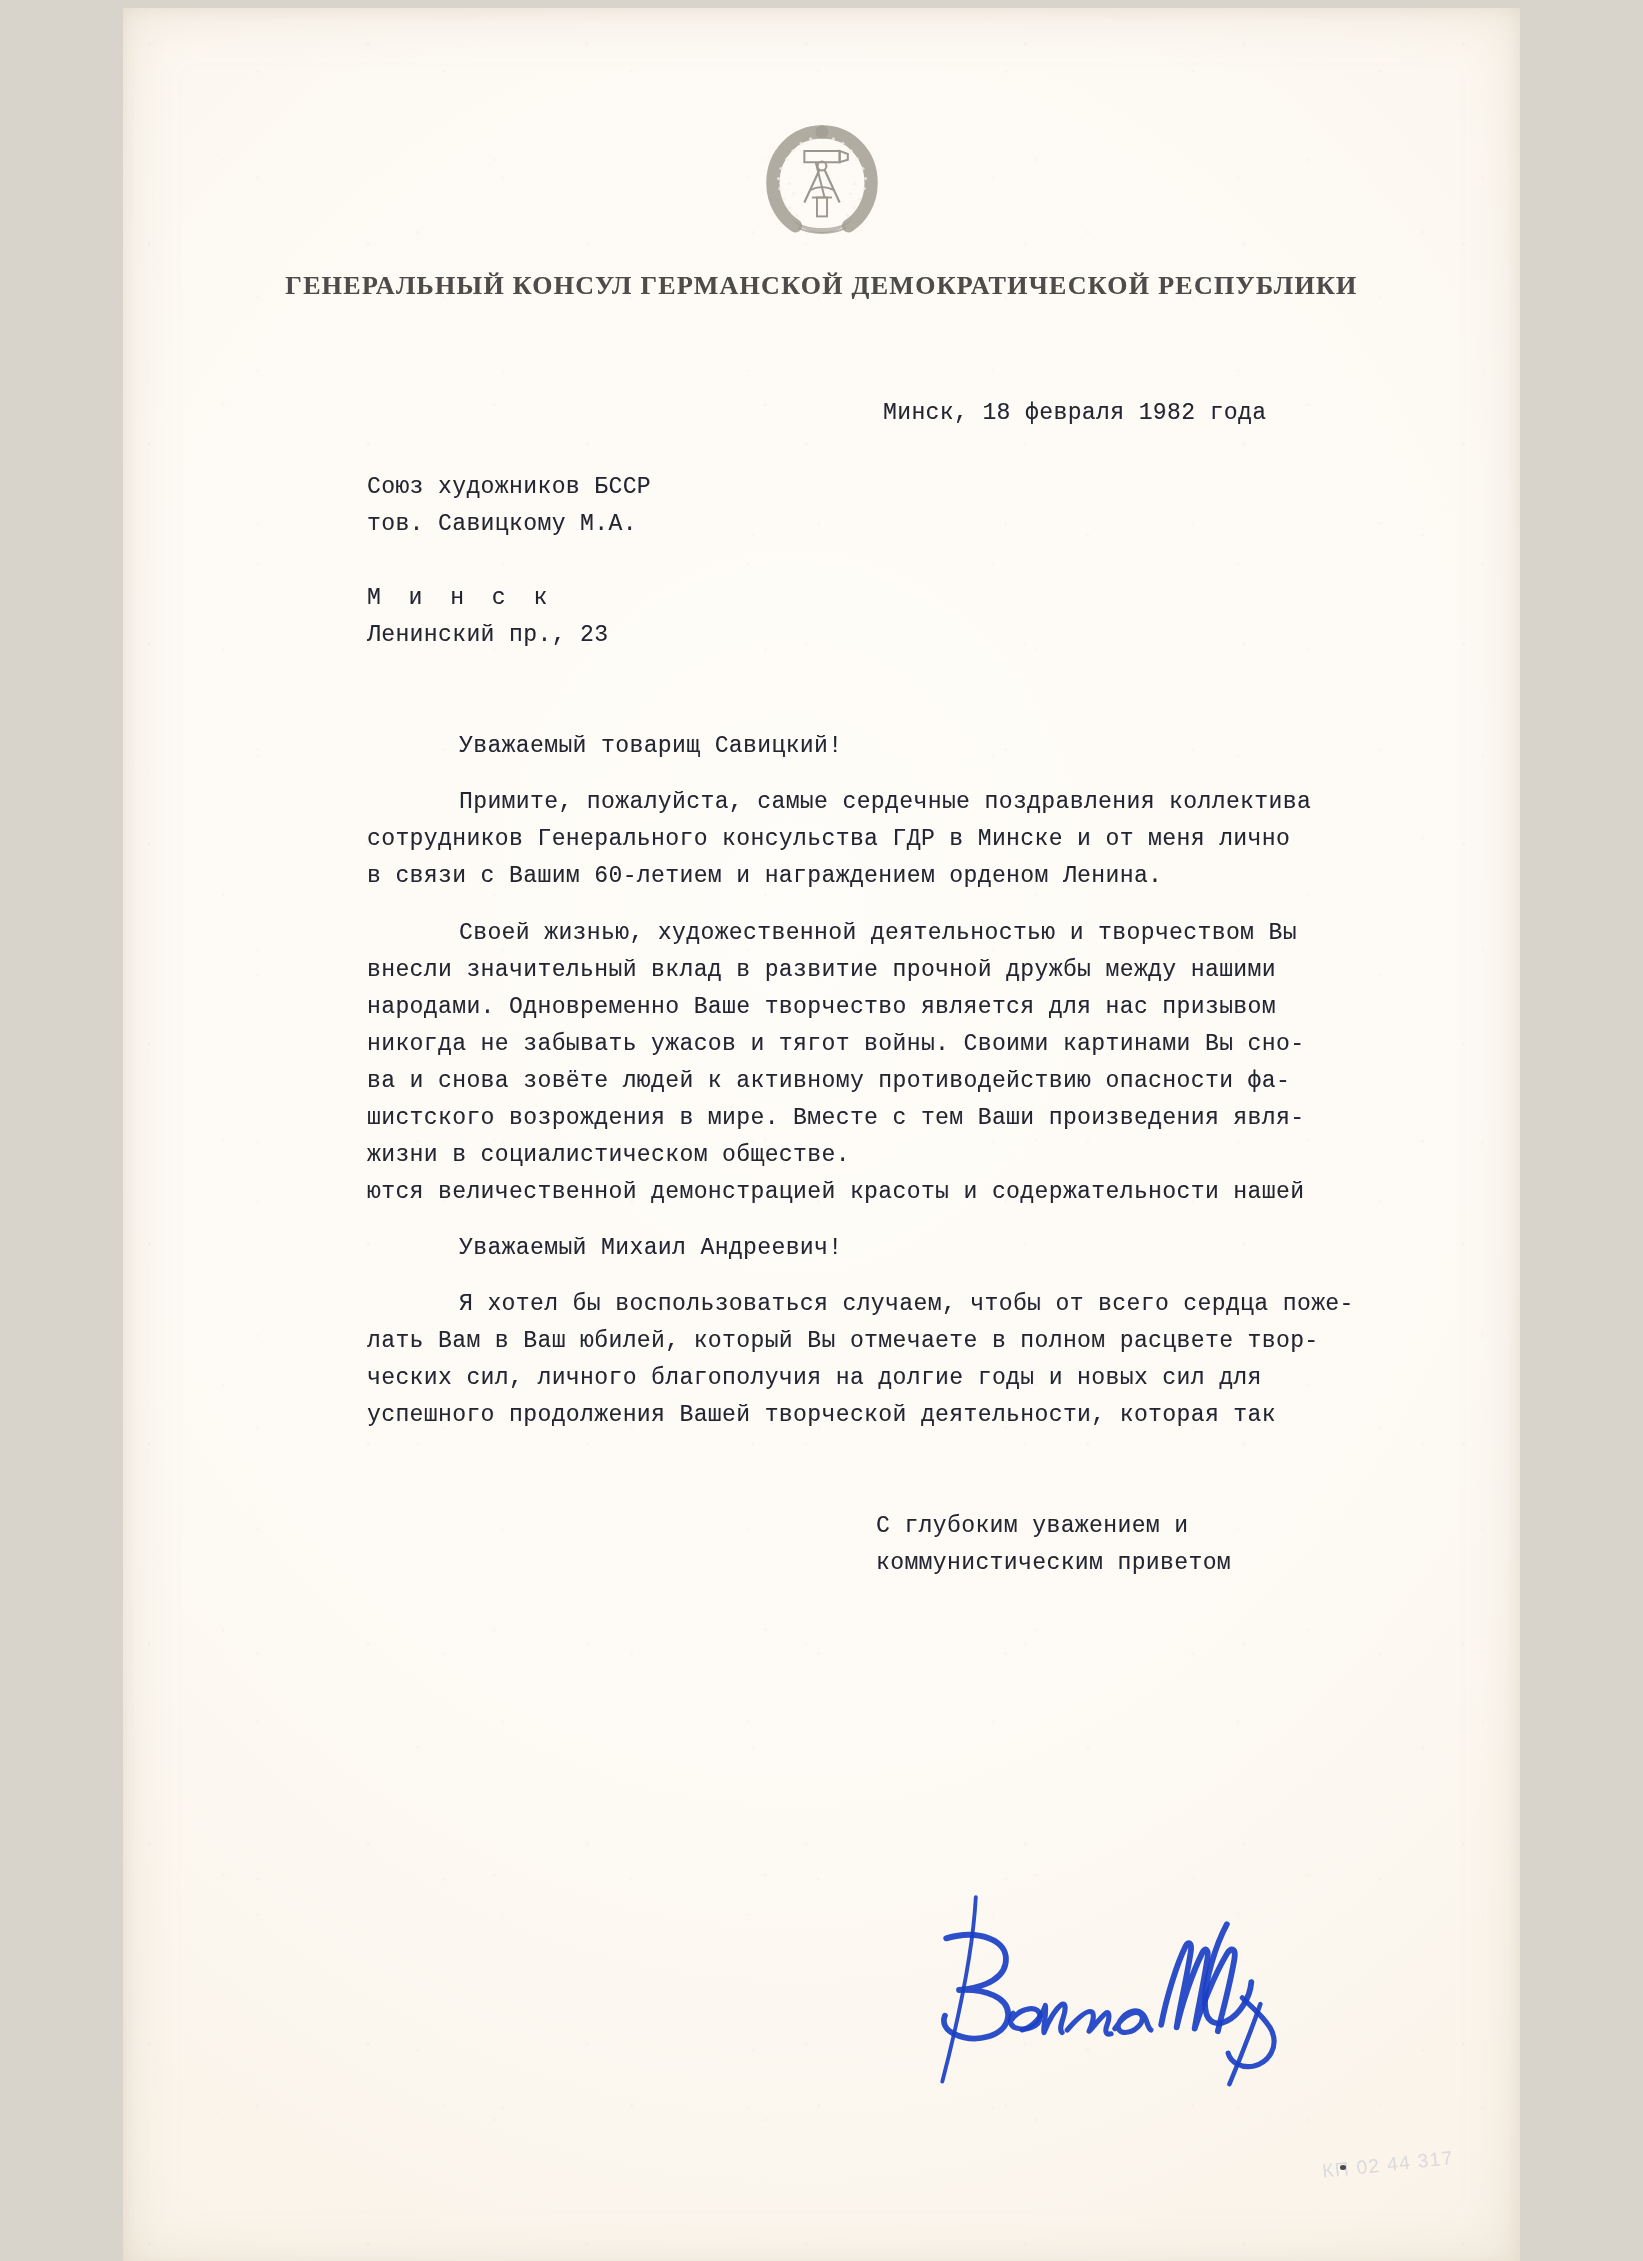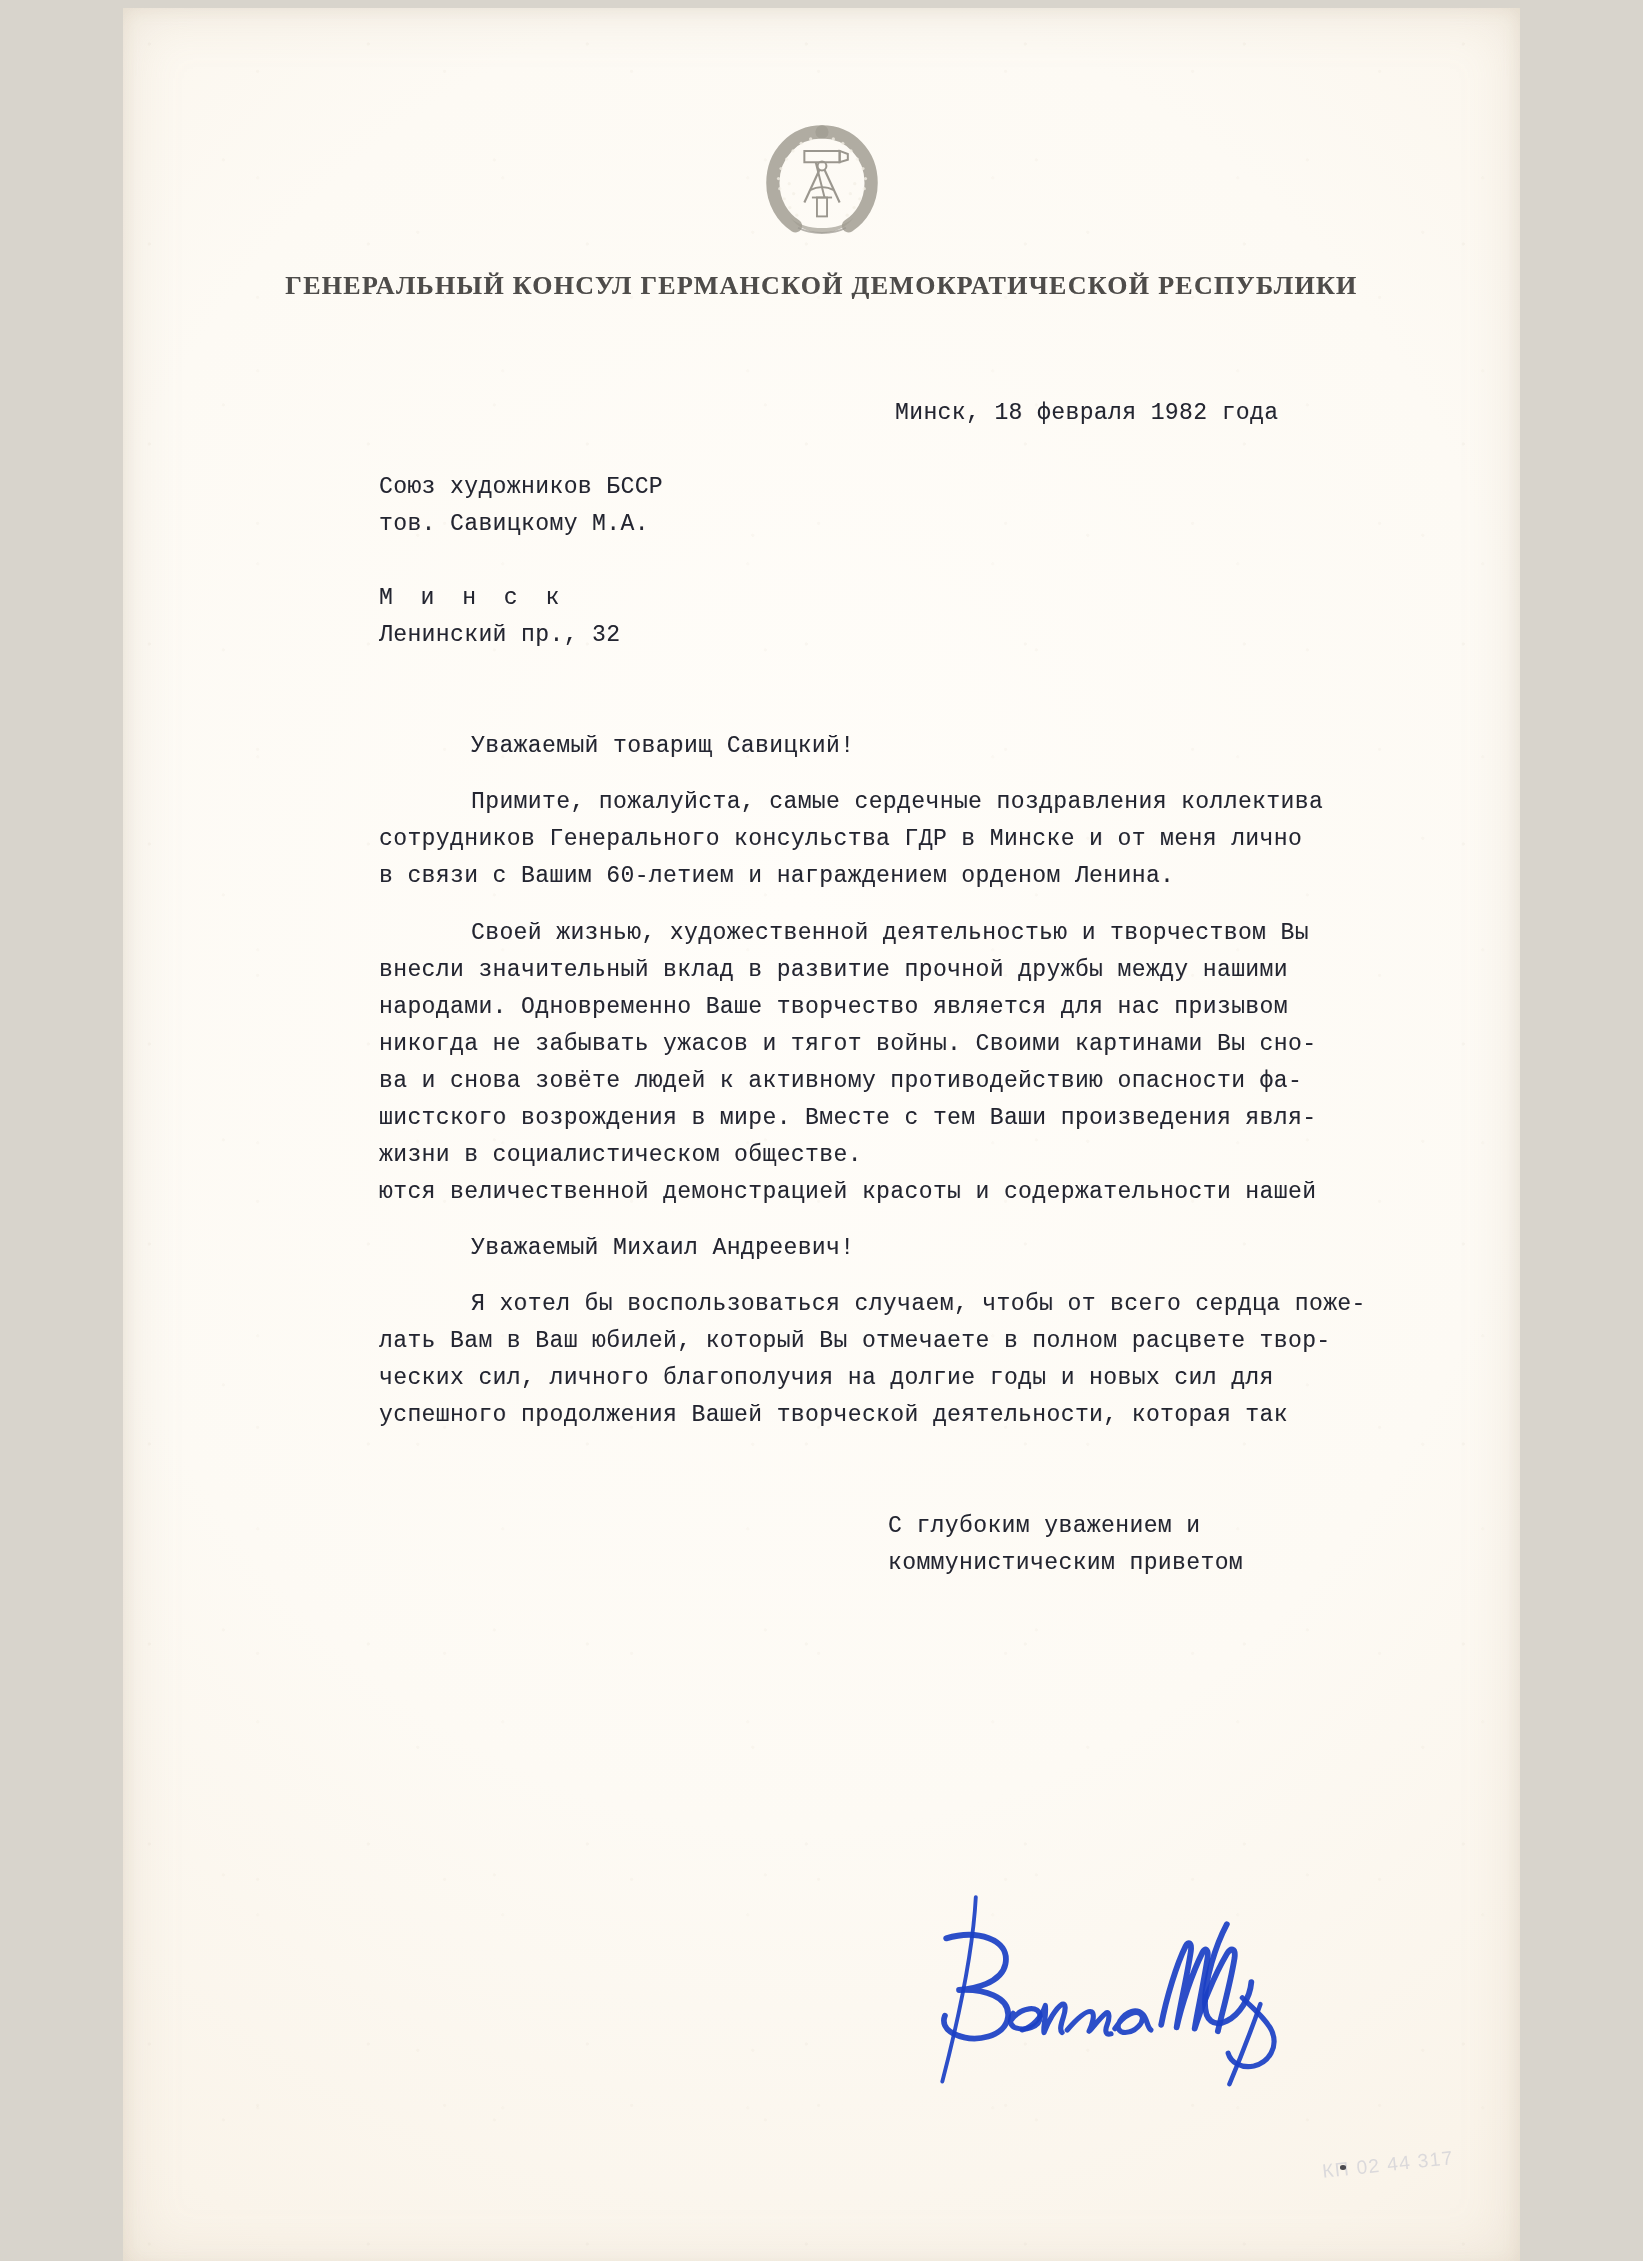--- a/index.html
+++ b/index.html
@@ -59,21 +59,21 @@
     font-size: 26px;
     letter-spacing: 1.3px;
     color: #4e4c4a;
     text-shadow: 0 0 0.6px rgba(90,88,86,.45);
     white-space: nowrap;
   }
 
   
   .typed {
     position: absolute;
-    left: 256px;
+    left: 244px;
     top: 387px;
     width: 1192px;
     font-size: 23px;
     line-height: 37px;
     letter-spacing: 0.4px;
     color: #232530;
     text-shadow: 0.3px 0.3px 0 rgba(60,62,78,.30);
   }
   .line { white-space: pre; }
   .blank { height: 37px; }
@@ -205,21 +205,21 @@
 
   <div class="typed">
 
     <div class="line date-line">Минск, 18 февраля 1982 года</div>
     <div class="blank"></div>
 
     <div class="line">Союз художников БССР</div>
     <div class="line">тов. Савицкому М.А.</div>
     <div class="blank"></div>
     <div class="line city">М и н с к</div>
-    <div class="line">Ленинский пр., 32</div>
+    <div class="line">Ленинский пр., 23</div>
 
     <div class="blank"></div>
     <div class="blank"></div>
 
     <div class="line indent">Уважаемый товарищ Савицкий!</div>
     <div class="half-blank"></div>
 
     <div class="line indent">Примите, пожалуйста, самые сердечные поздравления коллектива</div>
     <div class="line">сотрудников Генерального консульства ГДР в Минске и от меня лично</div>
     <div class="line">в связи с Вашим 60-летием и награждением орденом Ленина.</div>

